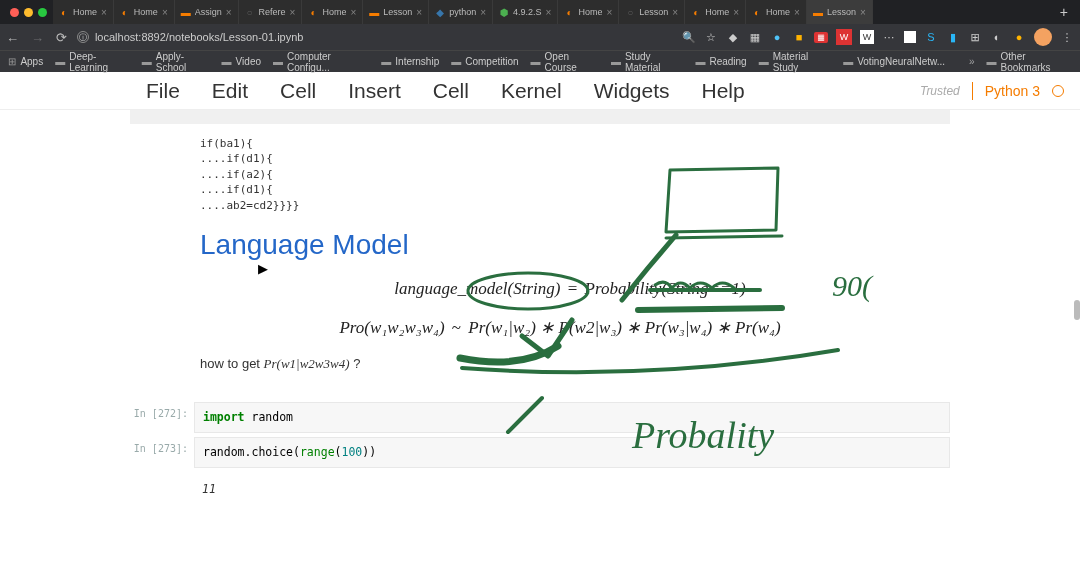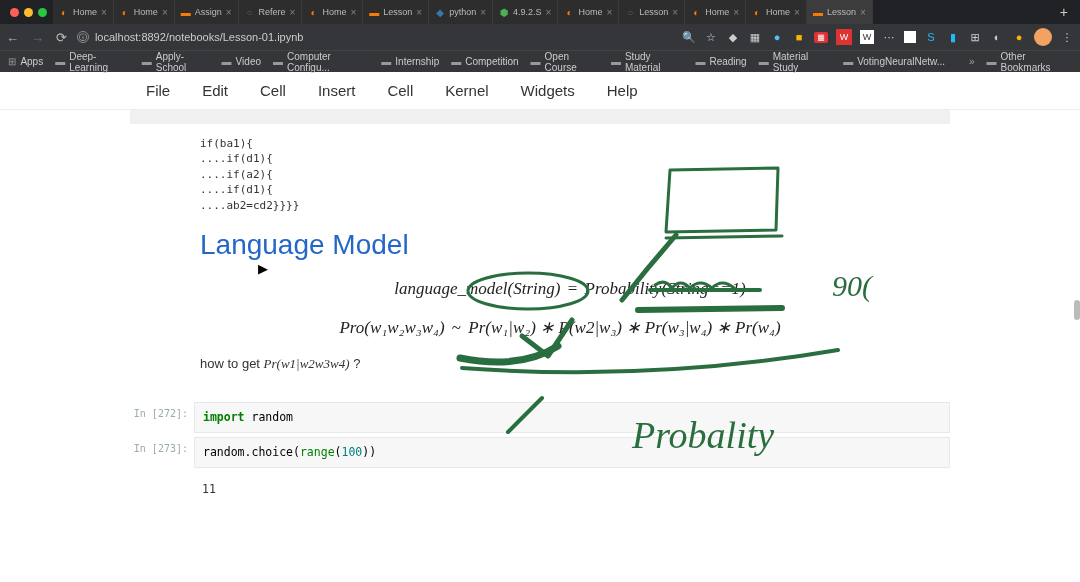--- a/index.html
+++ b/index.html
@@ -32,21 +32,21 @@
   .avatar { width: 18px; height: 18px; border-radius: 50%; background: #f4a261; }
 
   .bm-bar { display: flex; align-items: center; height: 22px; background: #35363a; border-top: 1px solid #444; padding: 0 8px; gap: 12px; font-size: 10px; color: #ccc; }
   .bm-bar .bm { display: flex; align-items: center; gap: 4px; cursor: pointer; }
   .bm .folder-icon { color: #999; font-size: 10px; }
   .bm-spacer { flex: 1; }
 
   
   .jupyter-wrap { background: #fff; }
   .jupyter-menu { display: flex; align-items: center; height: 38px; padding: 0 16px 0 130px; border-bottom: 1px solid #eee; gap: 0; }
-  .jupyter-menu .mitem { font-size: 15px; color: #333; padding: 0 16px; cursor: pointer; }
+  .jupyter-menu .mitem { font-size: 21px; color: #333; padding: 0 16px; cursor: pointer; }
   .jupyter-right { margin-left: auto; display: flex; align-items: center; gap: 12px; font-size: 12px; }
   .trusted { color: #aaa; font-style: italic; }
   .divider { width: 1px; height: 18px; background: #f57c00; }
   .kernel-name { color: #f57c00; font-size: 14px; }
   .kernel-ind { width: 12px; height: 12px; border: 1.5px solid #f57c00; border-radius: 50%; }
 
   
   .notebook { padding: 0; position: relative; }
   .toolbar-hint { height: 14px; background: #f0f0f0; margin: 0 130px 10px; }
   .cell { display: flex; padding: 2px 0; }
@@ -64,21 +64,21 @@
   .howto { font-size: 13px; color: #333; margin-left: 4px; }
   .howto .mi { font-family: "Times New Roman", serif; font-style: italic; }
 
   .code-cell { display: flex; margin: 4px 130px; }
   .code-cell .prompt2 { width: 64px; text-align: right; padding: 6px 6px 0 0; font-family: Menlo, monospace; font-size: 10px; color: #9aa; }
   .code-cell .code-area { flex: 1; background: #f7f7f7; border: 1px solid #e8e8e8; padding: 6px 8px; font-family: Menlo, monospace; font-size: 11.5px; line-height: 1.5; }
   .kw { color: #008000; font-weight: bold; }
   .bi { color: #008000; }
   .num { color: #008080; text-align: right; }
 
-  .out-cell { display: flex; margin: 10px 130px; }
+  .out-cell { display: flex; margin: 10px 130px; font-style: italic; }
   .out-cell .prompt2 { width: 64px; text-align: right; padding: 4px 6px 0 0; font-family: Menlo, monospace; font-size: 10px; color: #b85450; }
   .out-cell .out-area { flex: 1; padding: 4px 8px; font-family: Menlo, monospace; font-size: 11.5px; color: #333; }
 
   
   .ink { position: absolute; pointer-events: none; }
   .ink svg { width: 100%; height: 100%; }
 
   
   .cursor { position: absolute; font-size: 13px; color: #000; }
 
@@ -287,20 +287,26 @@
 <div class="jupyter-wrap">
   <div class="jupyter-menu">
     <span class="mitem">File</span>
     <span class="mitem">Edit</span>
     <span class="mitem">Cell</span>
     <span class="mitem">Insert</span>
     <span class="mitem">Cell</span>
     <span class="mitem">Kernel</span>
     <span class="mitem">Widgets</span>
     <span class="mitem">Help</span>
+    <div class="jupyter-right">
+      <span class="trusted">Trusted</span>
+      <span class="divider"></span>
+      <span class="kernel-name">Python 3</span>
+      <span class="kernel-ind"></span>
+    </div>
   </div>
 
   <div class="notebook">
     <div class="toolbar-hint"></div>
 
     <div class="cell">
       <div class="prompt"></div>
       <div class="cell-body">
         <pre class="code-pre">if(ba1){
 ....if(d1){

